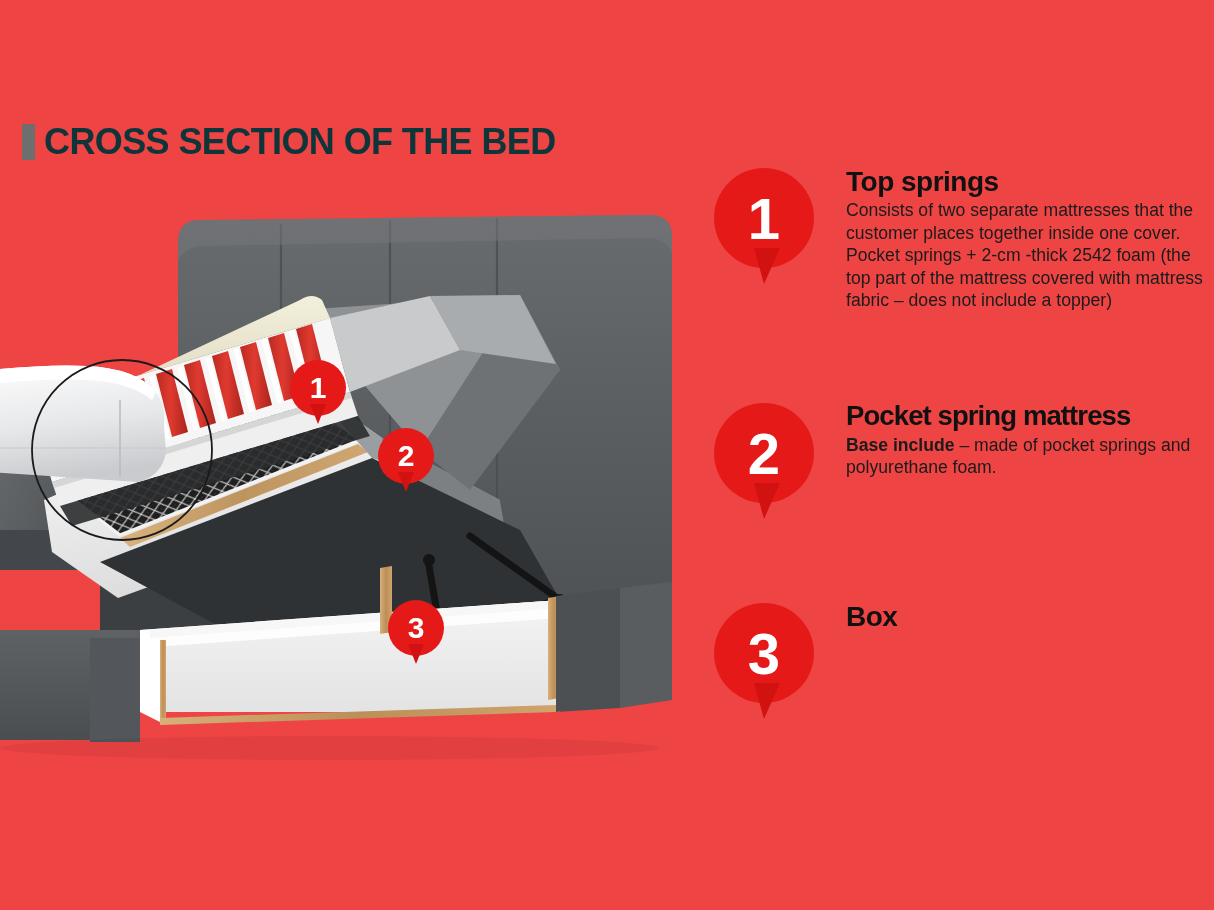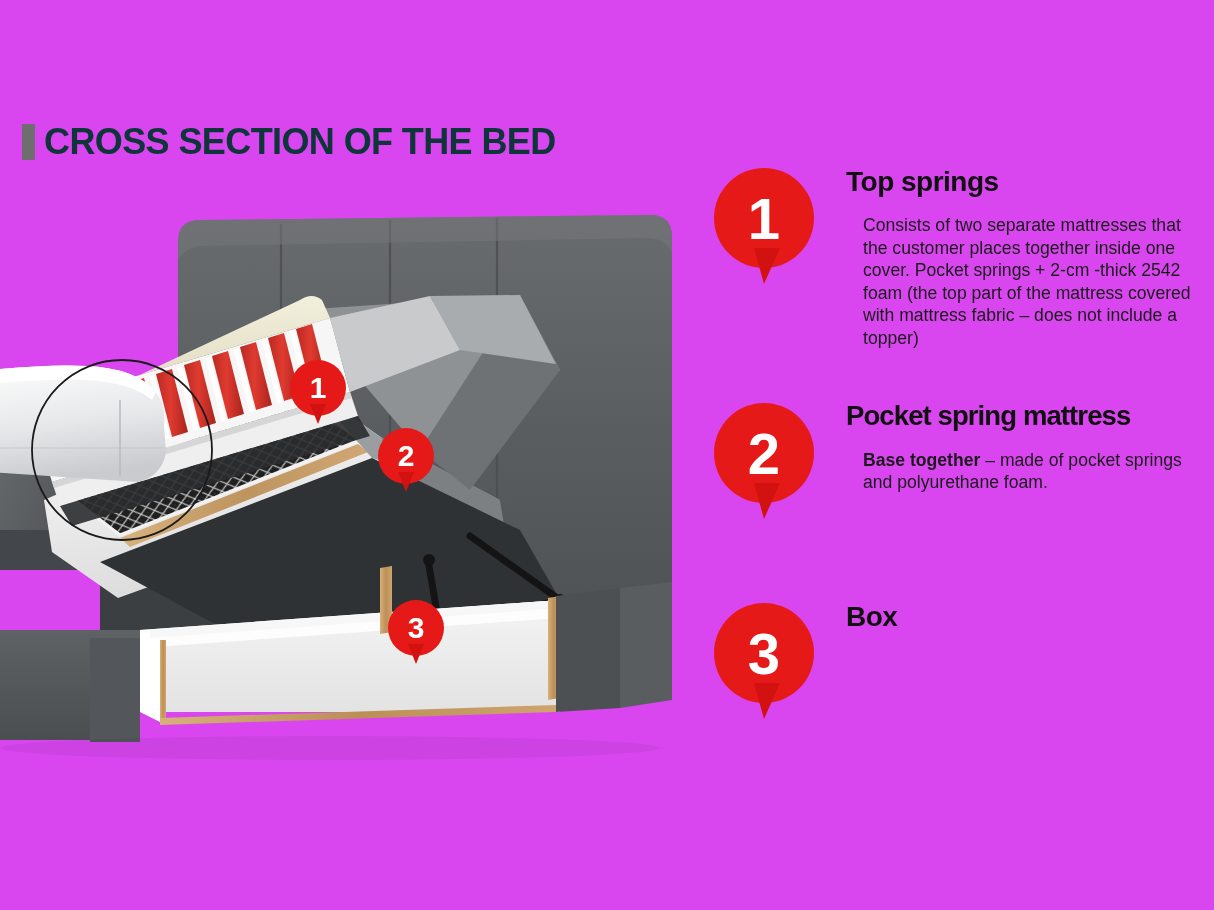--- a/index.html
+++ b/index.html
@@ -1,17 +1,17 @@
 <!DOCTYPE html>
 <html><head>
 <meta charset="utf-8">
 <style>
   html,body{margin:0;padding:0;background:#fff;}
   body{width:1214px;height:910px;font-family:"Liberation Sans",sans-serif;overflow:hidden;}
-  .page{position:relative;width:1214px;height:910px;background:#d946ef;}
+  .page{position:relative;width:1214px;height:910px;background:#ef4444;}
 
   
   .title-row{position:absolute;left:22px;top:124px;display:flex;align-items:center;}
   .title-bullet{width:13px;height:36px;background:#6e6e6e;margin-right:9px;}
   .title-text{font-size:36px;font-weight:bold;letter-spacing:-0.6px;color:#0e3539;
     font-family:"Liberation Sans",sans-serif;line-height:1;white-space:nowrap;}
 
   
   .illus{position:absolute;left:0px;top:200px;width:700px;height:560px;}
   .illus svg{display:block;}
@@ -26,21 +26,21 @@
   .badge{position:absolute;left:14px;top:8px;width:100px;height:120px;}
   .badge svg{display:block;}
   .badge .num{position:absolute;left:0;top:0;width:100px;height:100px;
     display:flex;align-items:center;justify-content:center;
     color:#fff;font-size:58px;font-weight:bold;font-family:"Liberation Sans",sans-serif;}
 
   .ltext{position:absolute;left:146px;top:6px;width:368px;}
   .ltext h3{margin:0 0 2px 0;font-size:28px;font-weight:bold;color:#111;
     letter-spacing:-0.5px;line-height:1.12;font-family:"Liberation Sans",sans-serif;}
   .ltext h3.wide{font-size:27.5px;letter-spacing:-0.9px;white-space:nowrap;}
-  .ltext p{margin:17px;font-size:17.6px;line-height:1.28;color:#1b1b1b;
+  .ltext p{margin:0;font-size:17.6px;line-height:1.28;color:#1b1b1b;
     font-family:"Liberation Sans",sans-serif;}
   .ltext p b{font-weight:bold;}
 
   
   .pin{position:absolute;}
   .pin svg{display:block;}
   .pin .pnum{position:absolute;left:0;top:0;display:flex;align-items:center;
     justify-content:center;color:#fff;font-weight:bold;font-family:"Liberation Sans",sans-serif;}
 </style>
 </head>
@@ -275,21 +275,21 @@
     <div class="legend-item li-2">
       <div class="badge">
         <svg width="100" height="120" viewBox="0 0 100 120">
           <circle cx="50" cy="50" r="50" fill="#e51a18"></circle>
           <path d="M50 116 L40 80 L66 80 Z" fill="#d21210"></path>
         </svg>
         <div class="num">2</div>
       </div>
       <div class="ltext" style="width:376px;">
         <h3 class="wide">Pocket spring mattress</h3>
-        <p><b>Base together</b><span> – made of pocket springs and polyurethane foam.</span></p>
+        <p><b>Base include</b><span> – made of pocket springs and polyurethane foam.</span></p>
       </div>
     </div>
 
     <div class="legend-item li-3">
       <div class="badge">
         <svg width="100" height="120" viewBox="0 0 100 120">
           <circle cx="50" cy="50" r="50" fill="#e51a18"></circle>
           <path d="M50 116 L40 80 L66 80 Z" fill="#d21210"></path>
         </svg>
         <div class="num">3</div>

